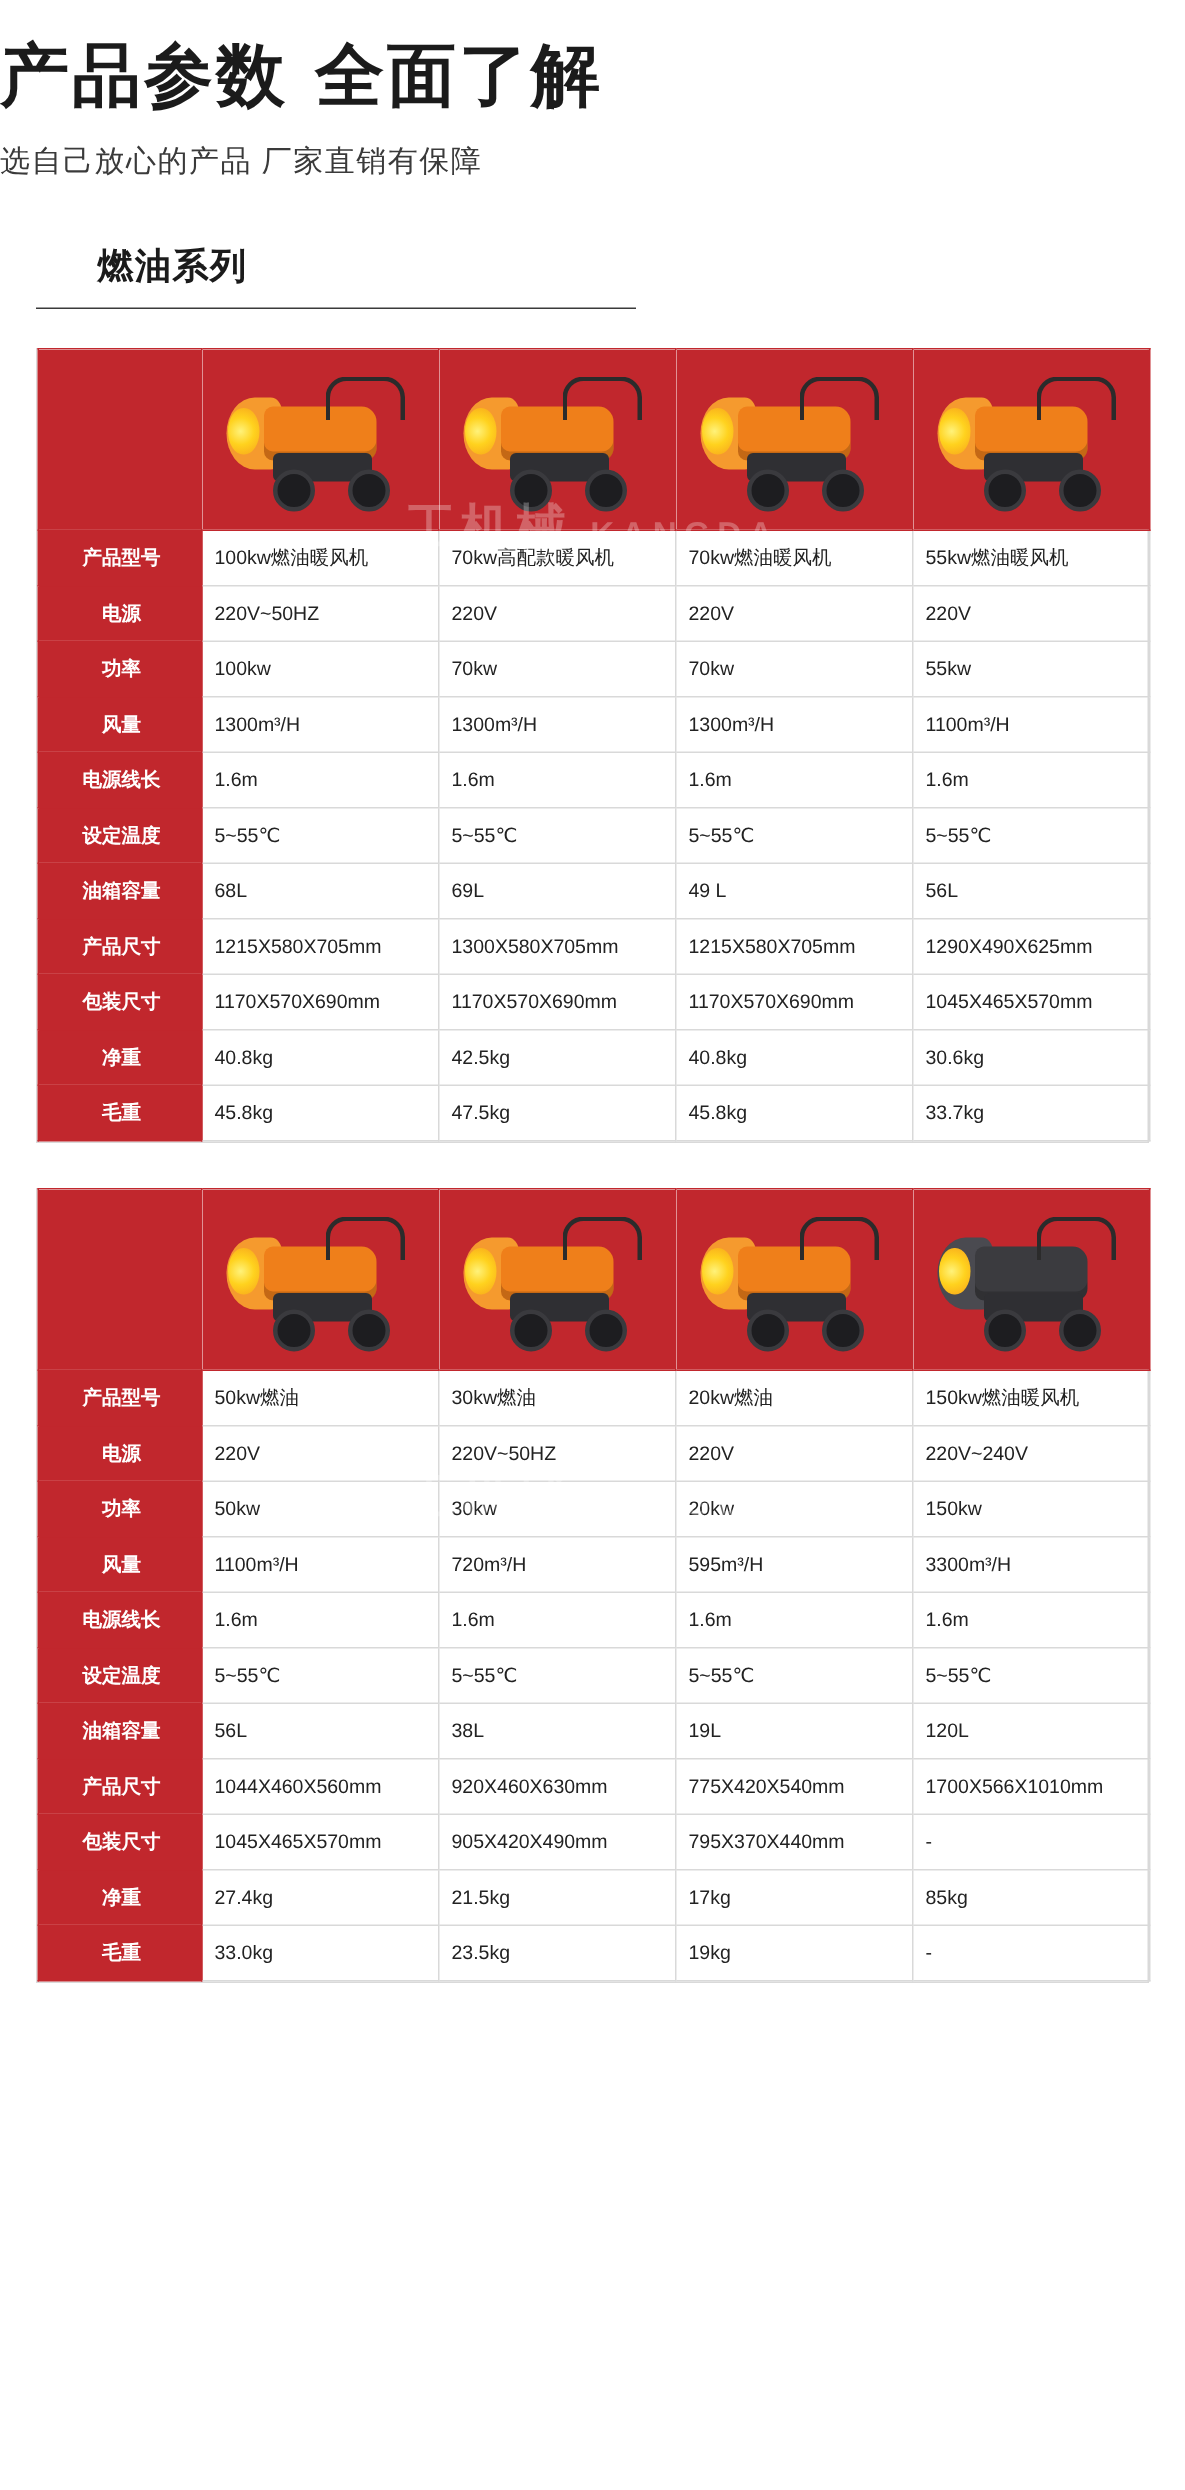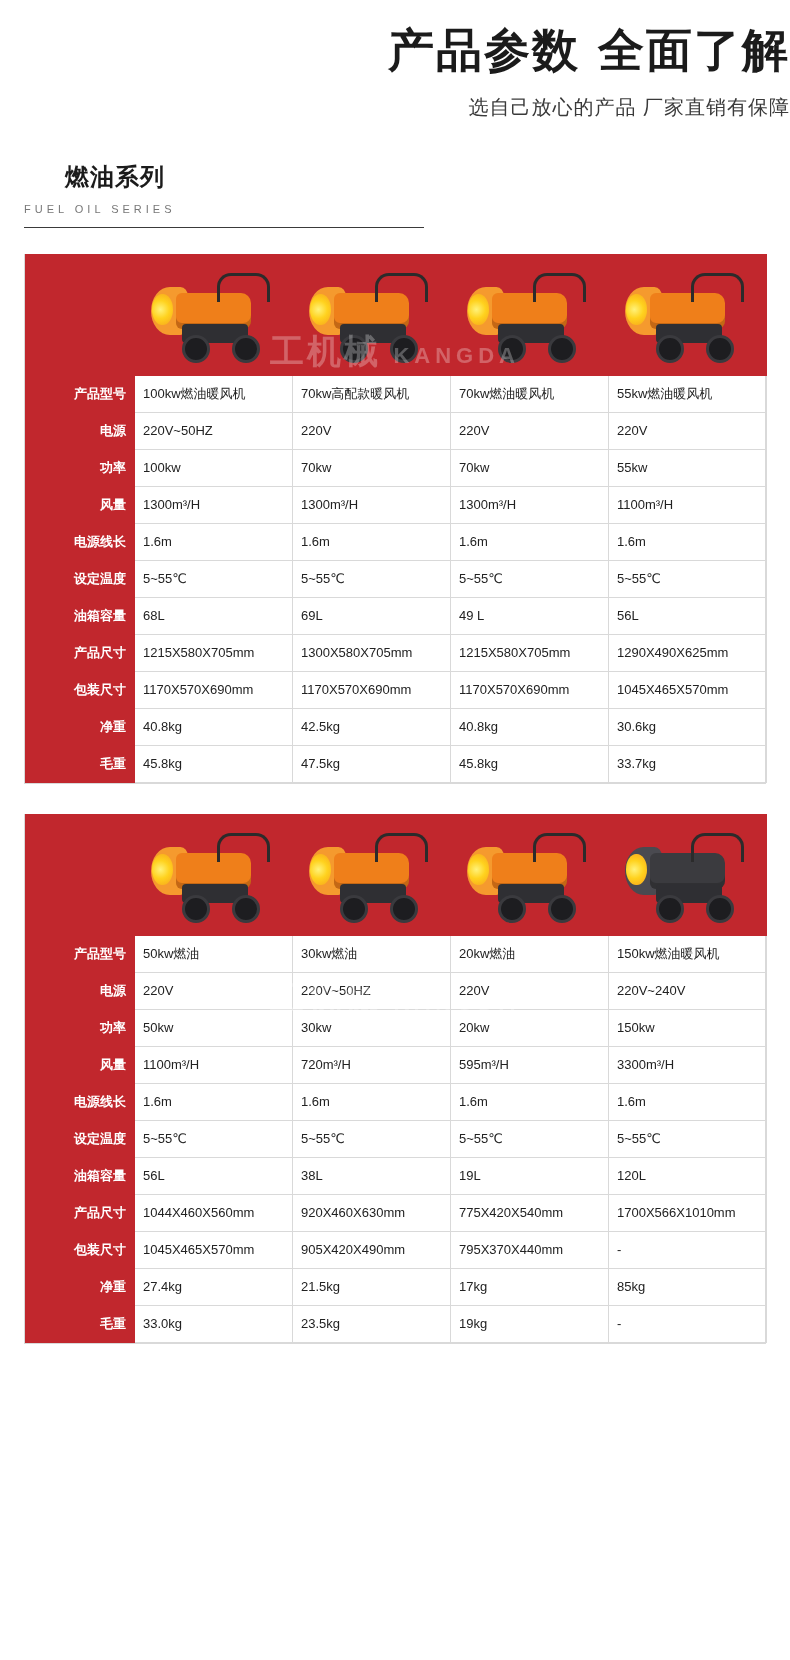--- a/index.html
+++ b/index.html
@@ -14,21 +14,21 @@
   }
   .page {
     width: 790px;
     box-sizing: border-box;
     padding: 0 0 20px 0;
     position: relative;
     overflow: hidden;
   }
   
   .header {
-    text-align: right;
+    text-align: left;
     padding: 22px 0 4px 0;
   }
   .header-title {
     font-size: 46px;
     font-weight: bold;
     letter-spacing: 2px;
     color: #1b1b1b;
     line-height: 1.25;
     font-family: "DejaVu Sans", "Liberation Sans", sans-serif;
   }
@@ -78,21 +78,21 @@
     padding: 9px 8px;
     vertical-align: middle;
     color: #222;
     word-break: break-all;
   }
   table.spec td.label {
     background: #c1272d;
     color: #ffffff;
     font-weight: bold;
     width: 108px;
-    text-align: right;
+    text-align: center;
     padding-left: 10px;
     border-color: #c1272d;
   }
   table.spec tr.imgrow td {
     padding: 0;
     height: 120px;
     background: #c1272d;
     border-color: #c1272d;
     position: relative;
     overflow: hidden;
@@ -189,21 +189,20 @@
 
 <div class="page">
 
   <div class="header">
     <div class="header-title">产品参数 全面了解</div>
     <div class="header-sub">选自己放心的产品 厂家直销有保障</div>
   </div>
 
   <div class="section-head">
     <div class="section-cn">燃油系列</div>
-    <div class="section-en">FUEL OIL SERIES</div>
     <div class="section-rule"></div>
   </div>
 
   <div class="table-wrap">
     <table class="spec">
       <tbody>
         <tr class="imgrow">
           <td class="label"></td>
           <td>
             <div class="prod">

